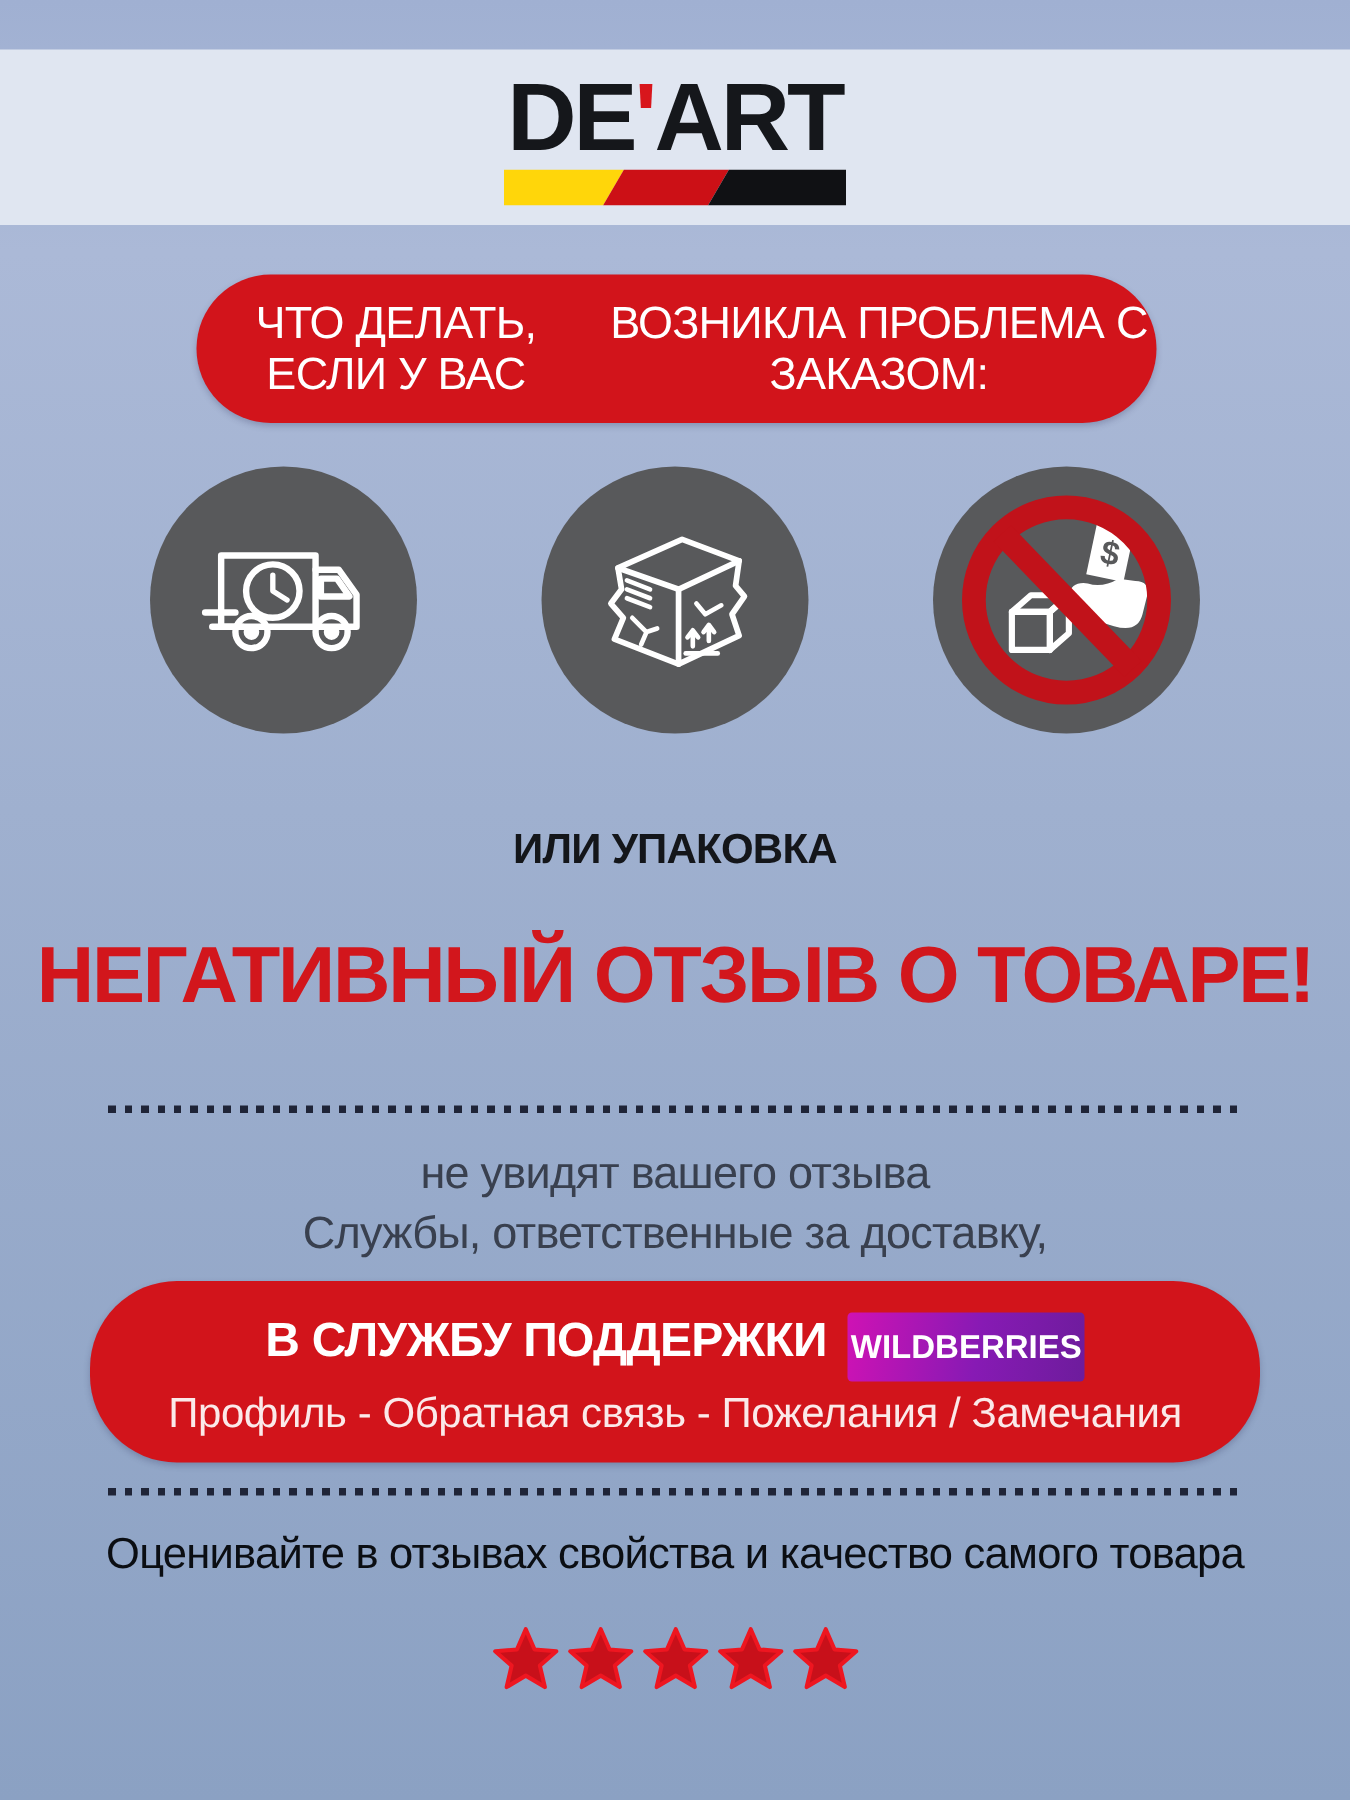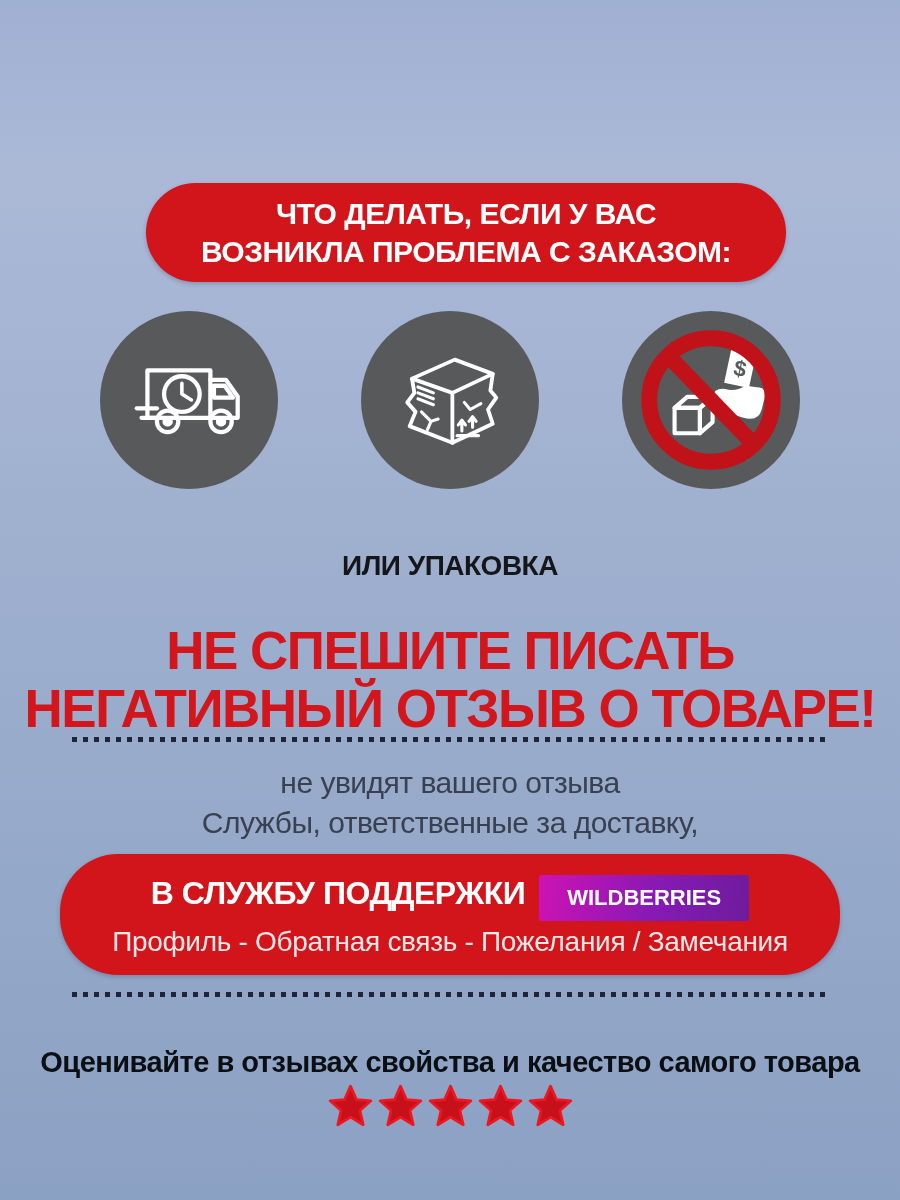--- a/index.html
+++ b/index.html
@@ -9,23 +9,23 @@
     font-family:"Liberation Sans","DejaVu Sans",sans-serif;
   }
   
   .logo-band{position:absolute;top:33px;left:0;right:0;height:117px;background:#e0e6f1;
     display:flex;align-items:center;justify-content:center;}
   .logo{display:flex;flex-direction:column;align-items:center;}
   .logo-text{font-size:64px;font-weight:bold;letter-spacing:-2px;color:#15171b;line-height:1;}
   .logo-text .apos{color:#d8161c;}
   .flag{width:228px;height:24px;margin-top:3px;display:block;}
   
-  .pill{position:absolute;top:183px;left:146px;width:640px;height:99px;background:#d2141b;
-    border-radius:52px;display:flex;flex-direction:column;align-items:center;justify-content:center;
-    gap:4px;color:#fff;font-weight:bold;font-size:30px;letter-spacing:-0.5px;text-align:center;
+  .pill{position:absolute;top:183px;left:131px;width:640px;height:99px;background:#d2141b;
+    border-radius:52px;display:flex;flex-direction:row;align-items:center;justify-content:center;
+    gap:4px;color:#fff;font-weight:normal;font-size:30px;letter-spacing:-0.5px;text-align:center;
     box-shadow:0 2px 4px rgba(40,40,80,0.25);}
   
   .problems{position:absolute;top:311px;left:0;width:900px;display:flex;justify-content:center;gap:83px;}
   .problem{display:flex;flex-direction:column;align-items:center;width:178px;}
   .circle{width:178px;height:178px;border-radius:50%;background:#58595b;
     display:flex;align-items:center;justify-content:center;}
   .circle svg{width:114px;height:114px;display:block;}
   .circle svg.full{width:152px;height:152px;}
   .plabel{margin-top:27px;font-size:28px;font-weight:bold;color:#14161a;text-align:center;
     line-height:1.18;letter-spacing:-0.5px;white-space:nowrap;}
@@ -41,33 +41,43 @@
   .note{position:absolute;top:763px;left:0;width:900px;text-align:center;color:#39404f;
     font-size:30px;line-height:1.33;letter-spacing:-0.5px;}
   
   .banner{position:absolute;top:854px;left:60px;width:780px;height:121px;background:#d2141b;
     border-radius:58px;display:flex;flex-direction:column;align-items:center;justify-content:center;
     color:#fff;box-shadow:0 2px 4px rgba(40,40,80,0.25);}
   .b1{font-size:32px;font-weight:bold;letter-spacing:-0.5px;}
   .b2{display:flex;align-items:flex-start;gap:14px;margin-top:4px;}
   .b2 .t{font-size:32px;font-weight:bold;letter-spacing:-0.5px;}
   .wb{background:linear-gradient(100deg,#cf12b4,#871ab4 55%,#6d1c9c);
-    font-size:22px;font-weight:bold;padding:10px 28px;border-radius:3px;color:#fff;}
+    font-size:22px;font-weight:bold;padding:10px 2px;border-radius:3px;color:#fff;}
   .b3{font-size:28px;margin-top:5px;color:#fbe9e9;letter-spacing:-0.3px;text-align:center;}
   
-  .footer-text{position:absolute;top:1046px;left:0;width:900px;text-align:center;font-size:29px;
-    font-weight:bold;color:#0b0e13;letter-spacing:-0.5px;}
+  .footer-text{position:absolute;top:1020px;left:0;width:900px;text-align:center;font-size:29px;
+    font-weight:normal;color:#0b0e13;letter-spacing:-0.5px;}
   .stars{position:absolute;top:1083px;left:0;width:900px;display:flex;justify-content:center;gap:3px;}
   .stars svg{width:47px;height:47px;display:block;}
 </style>
 </head>
 <body>
 
 <div class="page">
 
+  <div class="logo-band">
+    <div class="logo">
+      <div class="logo-text"><span>DE</span><span class="apos">'</span><span>ART</span></div>
+      <svg class="flag" viewBox="0 0 228 24">
+        <polygon points="0,0 80,0 66,24 0,24" fill="#ffd60a"></polygon>
+        <polygon points="80,0 150,0 136,24 66,24" fill="#cc1016"></polygon>
+        <polygon points="150,0 228,0 228,24 136,24" fill="#101114"></polygon>
+      </svg>
+    </div>
+  </div>
 
   <div class="pill">
     <div>ЧТО ДЕЛАТЬ, ЕСЛИ У ВАС</div>
     <div>ВОЗНИКЛА ПРОБЛЕМА С ЗАКАЗОМ:</div>
   </div>
 
   <div class="problems">
 
     <div class="problem">
       <div class="circle">
@@ -127,21 +137,20 @@
         </svg>
       </div>
       <div class="plabel">
         <br>
       </div>
     </div>
 
   </div>
 
   <div class="warning">
-    <div>НЕ СПЕШИТЕ ПИСАТЬ</div>
     <div>НЕГАТИВНЫЙ ОТЗЫВ О ТОВАРЕ!</div>
   </div>
 
   <div class="dots dots1"></div>
 
   <div class="note">
     <div>не увидят вашего отзыва</div>
     <div>Службы, ответственные за доставку,</div>
   </div>
 

